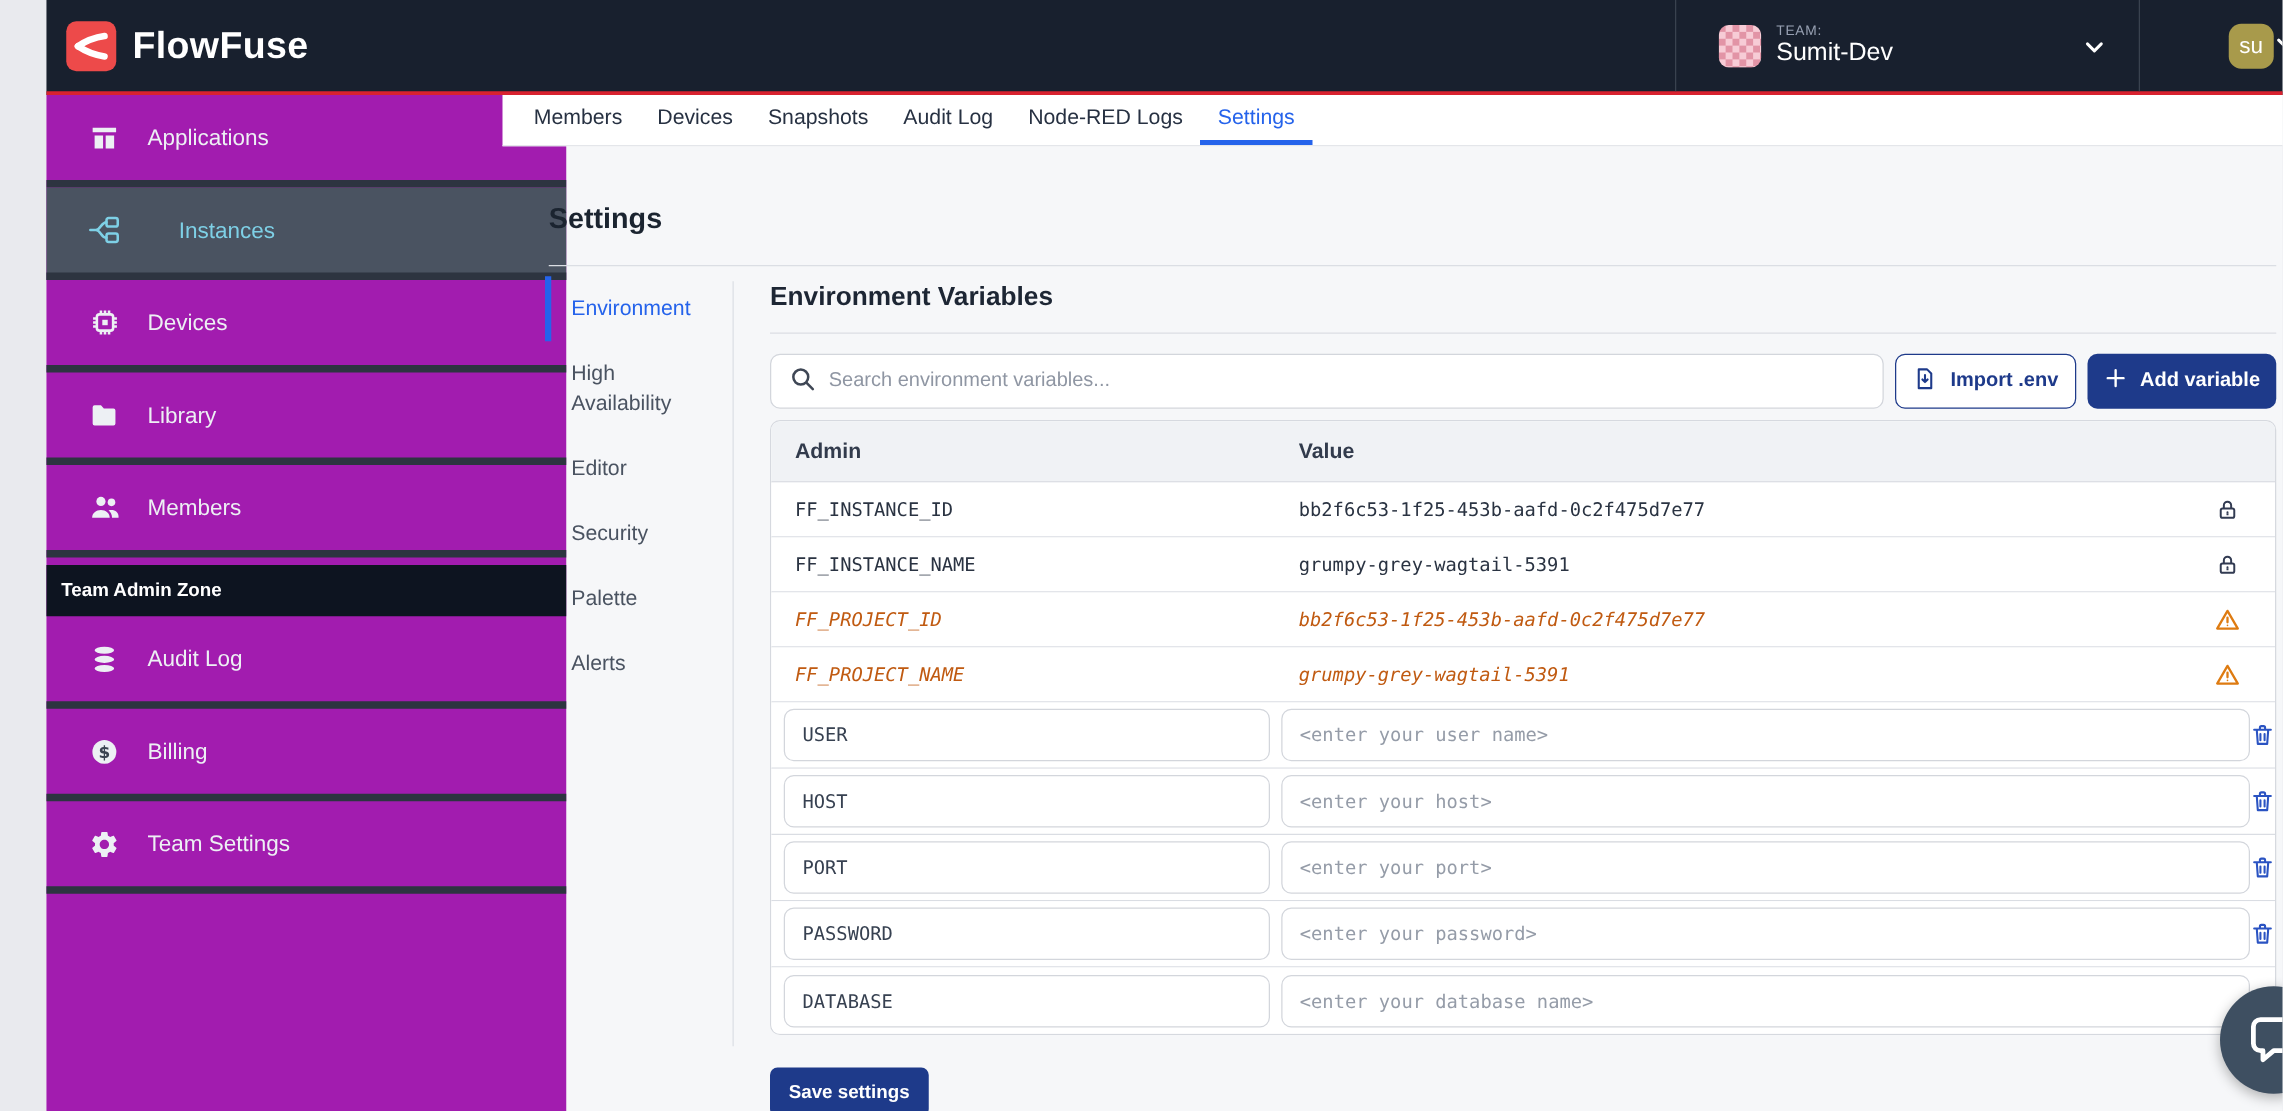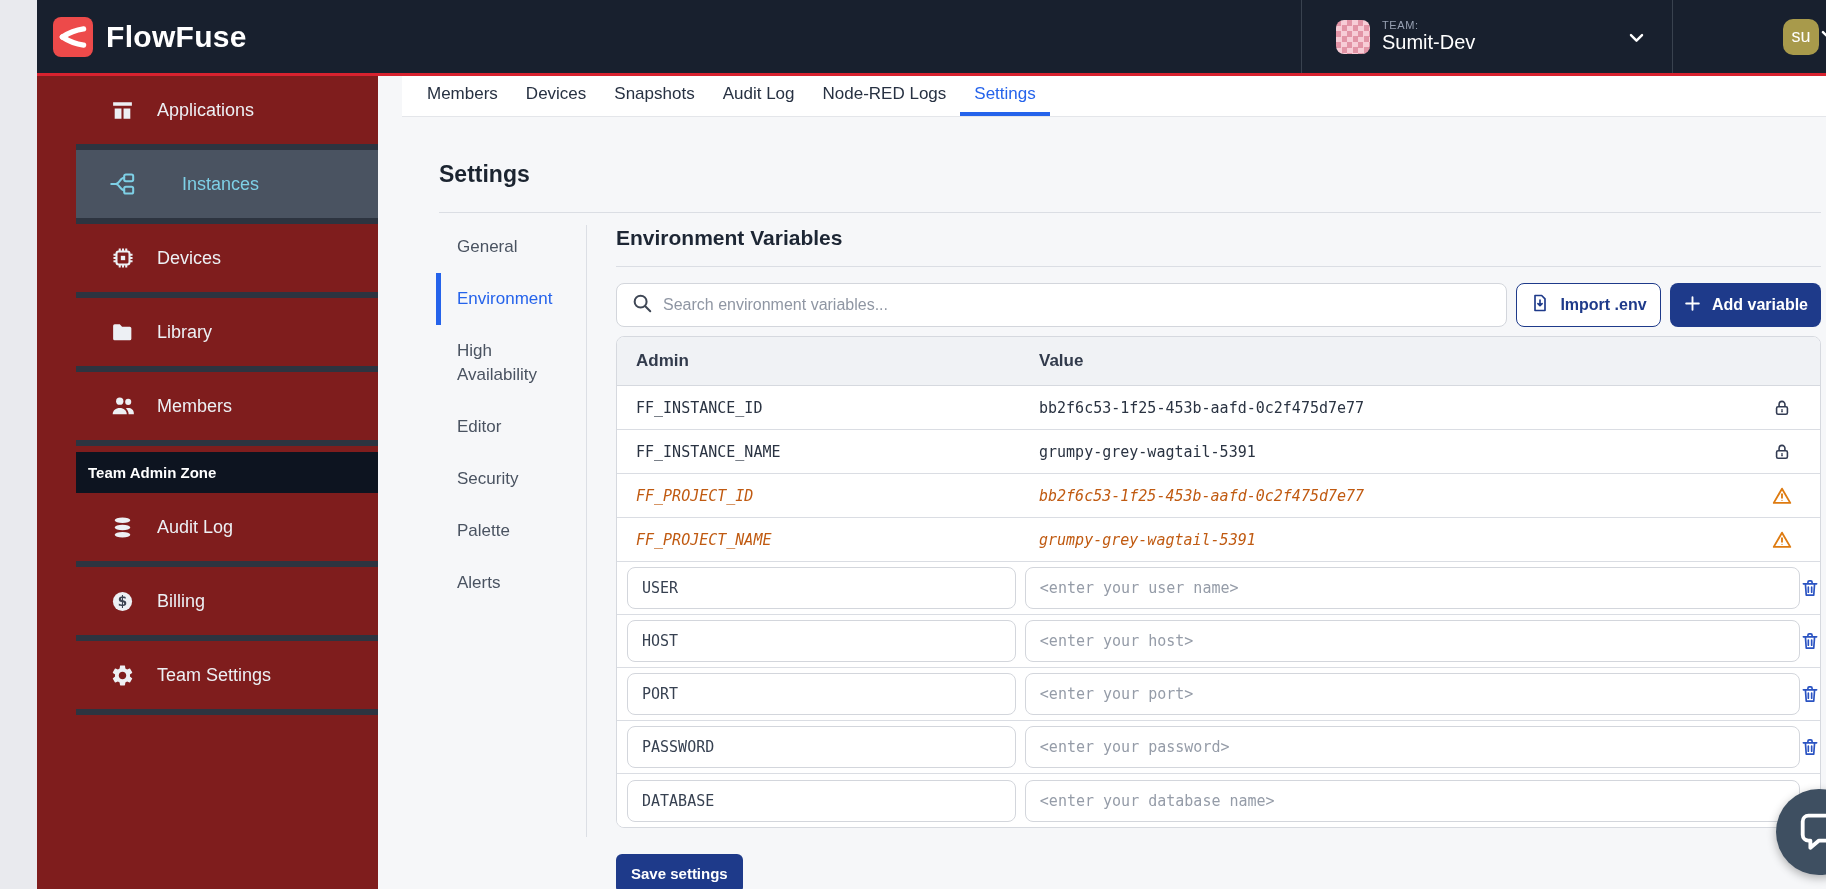--- a/index.html
+++ b/index.html
@@ -12,38 +12,38 @@
   .topbar{
     position:absolute; top:0; left:0; width:100%; height:76px;
     background:#18202e; border-bottom:3px solid #d8222f;
     display:flex; align-items:center;
   }
   .logo{ display:flex; align-items:center; gap:13px; margin-left:16px; cursor:pointer; }
   .logo-mark{ width:40px; height:40px; background:#ed4a4a; border-radius:8px;
     display:flex; align-items:center; justify-content:center; }
   .logo-text{ color:#fff; font-size:30px; font-weight:700; letter-spacing:.3px; }
   .team-select{
-    position:absolute; left:1264px; top:0; height:73px; width:372px;
+    position:absolute; left:1303px; top:0; height:73px; width:372px;
     border-left:1px solid #39424f; border-right:1px solid #39424f;
     display:flex; align-items:center; padding-left:34px; cursor:pointer;
   }
   .team-avatar{ width:34px; height:34px; border-radius:8px; margin-right:12px;
     background-color:#eba7b5;
     background-image:repeating-conic-gradient(#f7ccd6 0 25%, #e294a6 0 50%);
     background-size:11px 11px; }
   .team-meta{ display:flex; flex-direction:column; line-height:1.15; }
   .team-label{ font-size:11px; color:#97a0b2; letter-spacing:.6px; }
   .team-name{ font-size:20px; color:#ffffff; }
   .team-chevron{ position:absolute; right:26px; top:28px; }
   .user-select{ position:absolute; left:1716px; top:0; height:73px;
     display:flex; align-items:center; padding-left:30px; cursor:pointer; }
   .user-avatar{ width:36px; height:36px; border-radius:10px; background:#a89a4b;
     color:#fff; font-size:18px; display:flex; align-items:center; justify-content:center; }
   
-  .sidebar{ position:absolute; top:76px; left:0; width:341px; bottom:0; background:#7f1d1d;padding-left:39px; }
+  .sidebar{ position:absolute; top:76px; left:0; width:416px; bottom:0; background:#a21caf; }
   .side-item{
     height:74px; display:flex; align-items:center; gap:21px; padding-left:33px;
     border-bottom:6px solid #2d3440; color:#edf0f4; font-size:18px; font-weight:500; cursor:pointer;
   }
   .side-item .s-icon{ width:27px; height:27px; display:flex; align-items:center; justify-content:center; color:#edf0f4;}
   .side-item.active{ background:#4a5361; color:#7ed0e6;gap:46px; }
   .side-item.active .s-icon{ color:#7ed0e6; }
   .side-section{
     margin-top:6px; height:41px; background:#0d1420; color:#fff;
     display:flex; align-items:center; padding-left:12px; font-size:15px; font-weight:700;
@@ -234,21 +234,20 @@
     <div class="tab">Audit Log</div>
     <div class="tab">Node-RED Logs</div>
     <div class="tab active">Settings</div>
   </nav>
 
   <main class="main">
     <h1 class="page-title">Settings</h1>
     <div class="title-divider"></div>
 
     <nav class="subnav">
-      <div class="subnav-item">General</div>
       <div class="subnav-item active">Environment</div>
       <div class="subnav-item">High Availability</div>
       <div class="subnav-item">Editor</div>
       <div class="subnav-item">Security</div>
       <div class="subnav-item">Palette</div>
       <div class="subnav-item">Alerts</div>
     </nav>
     <div class="content-vdivider"></div>
 
     <section class="env">

